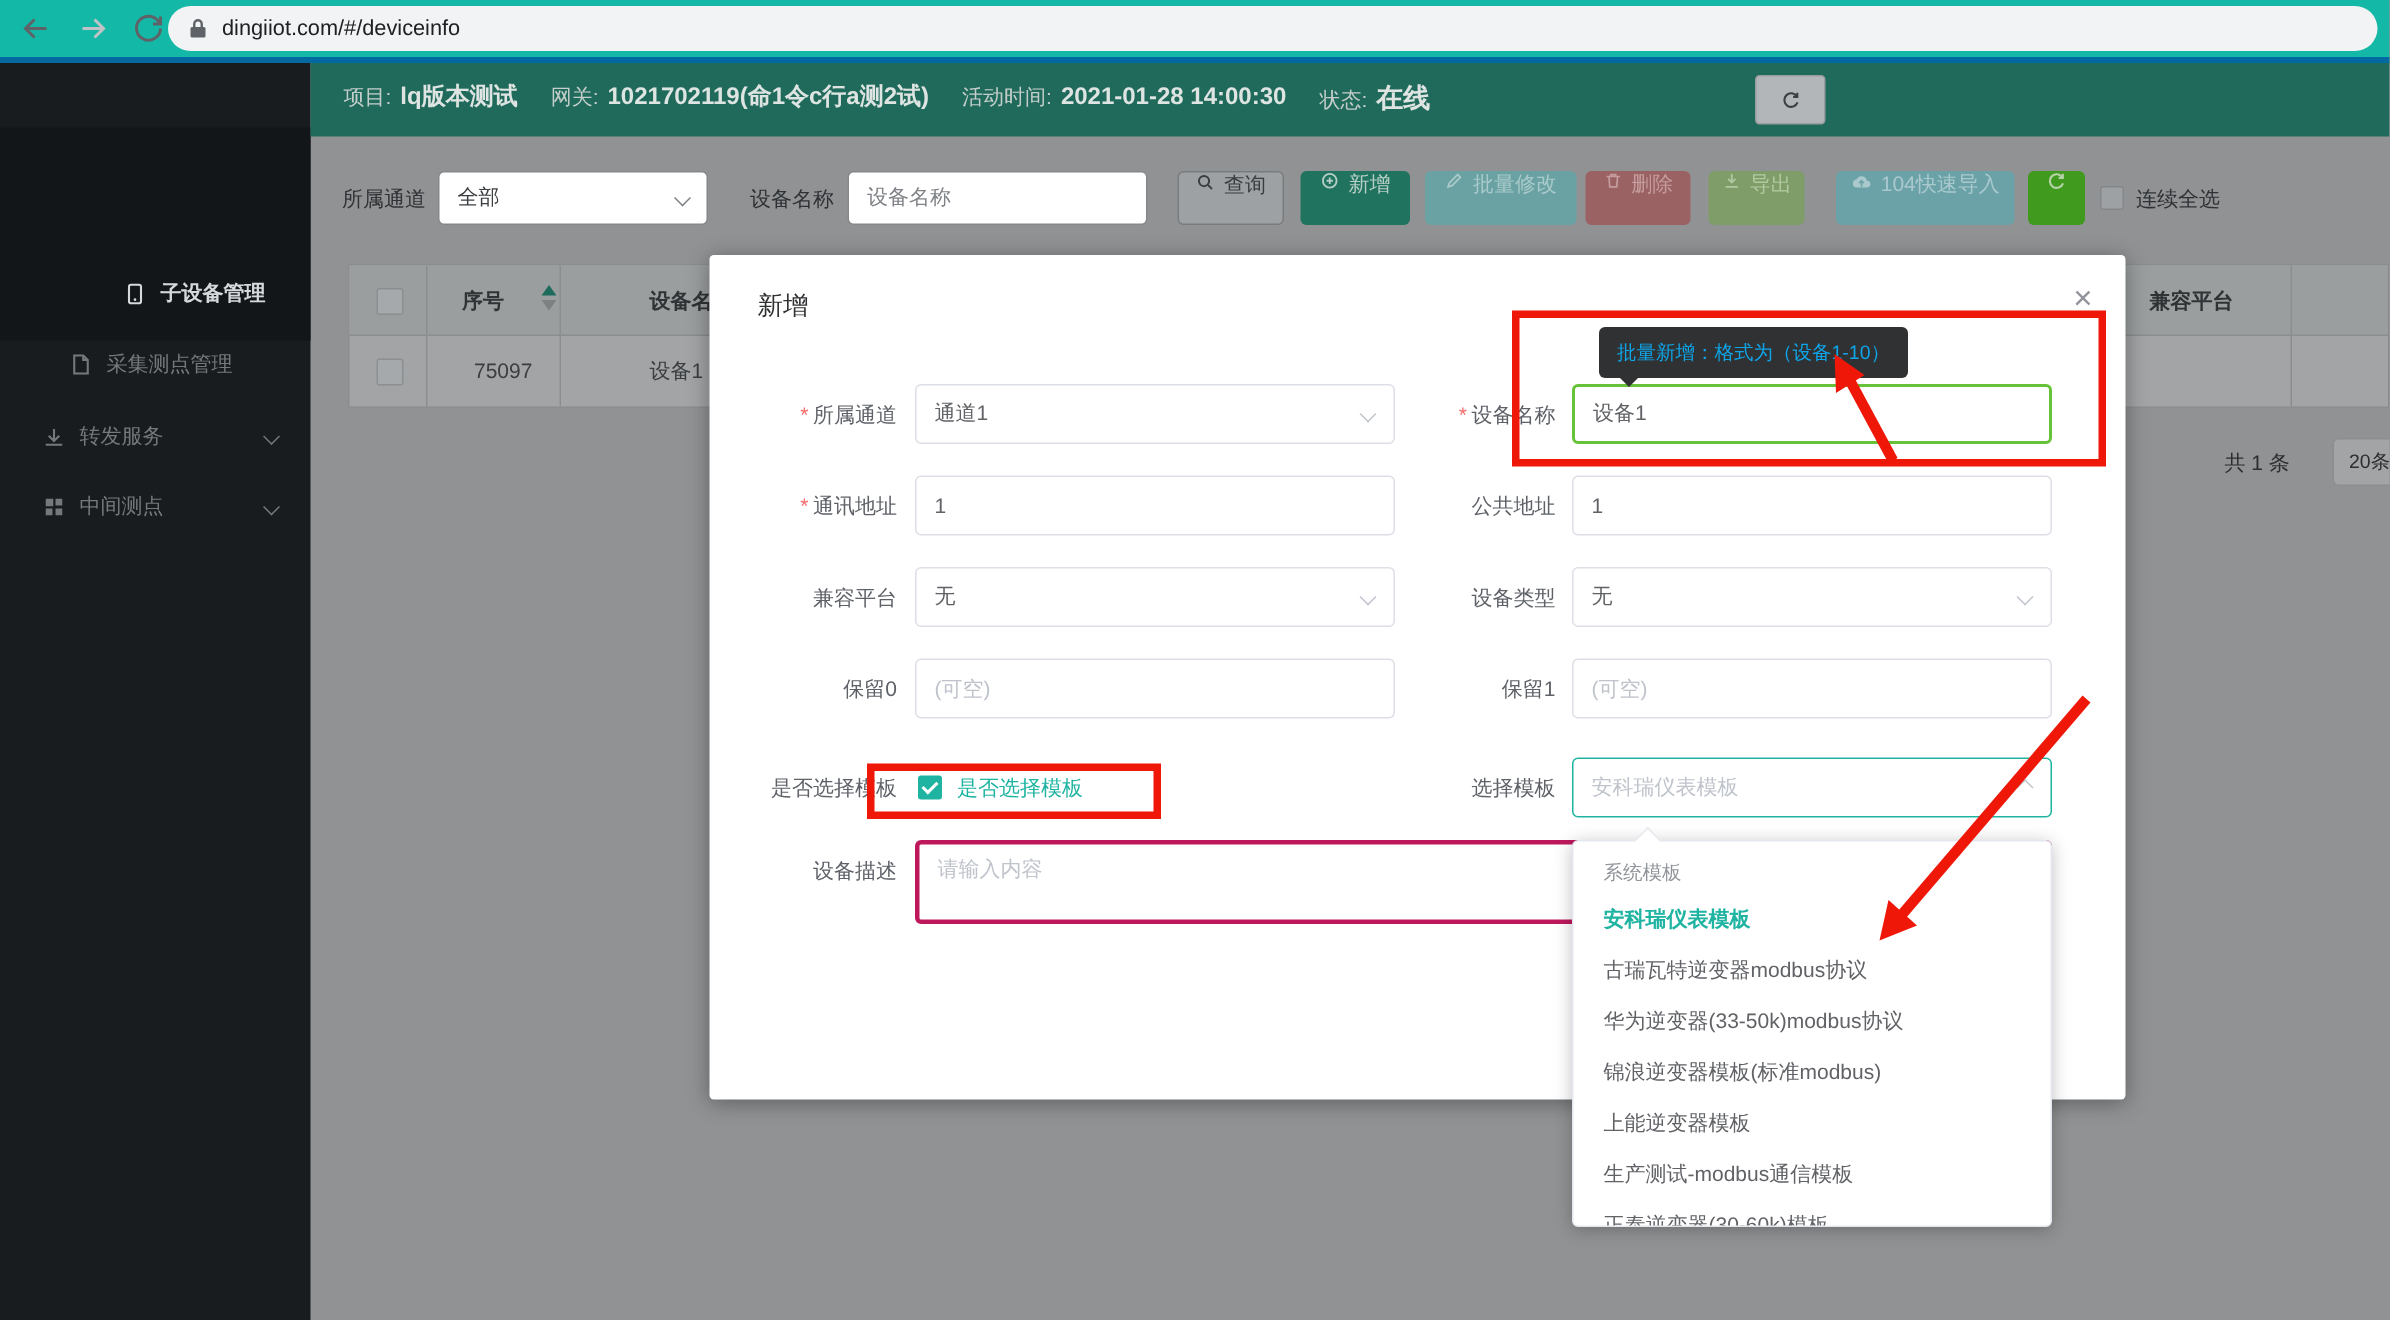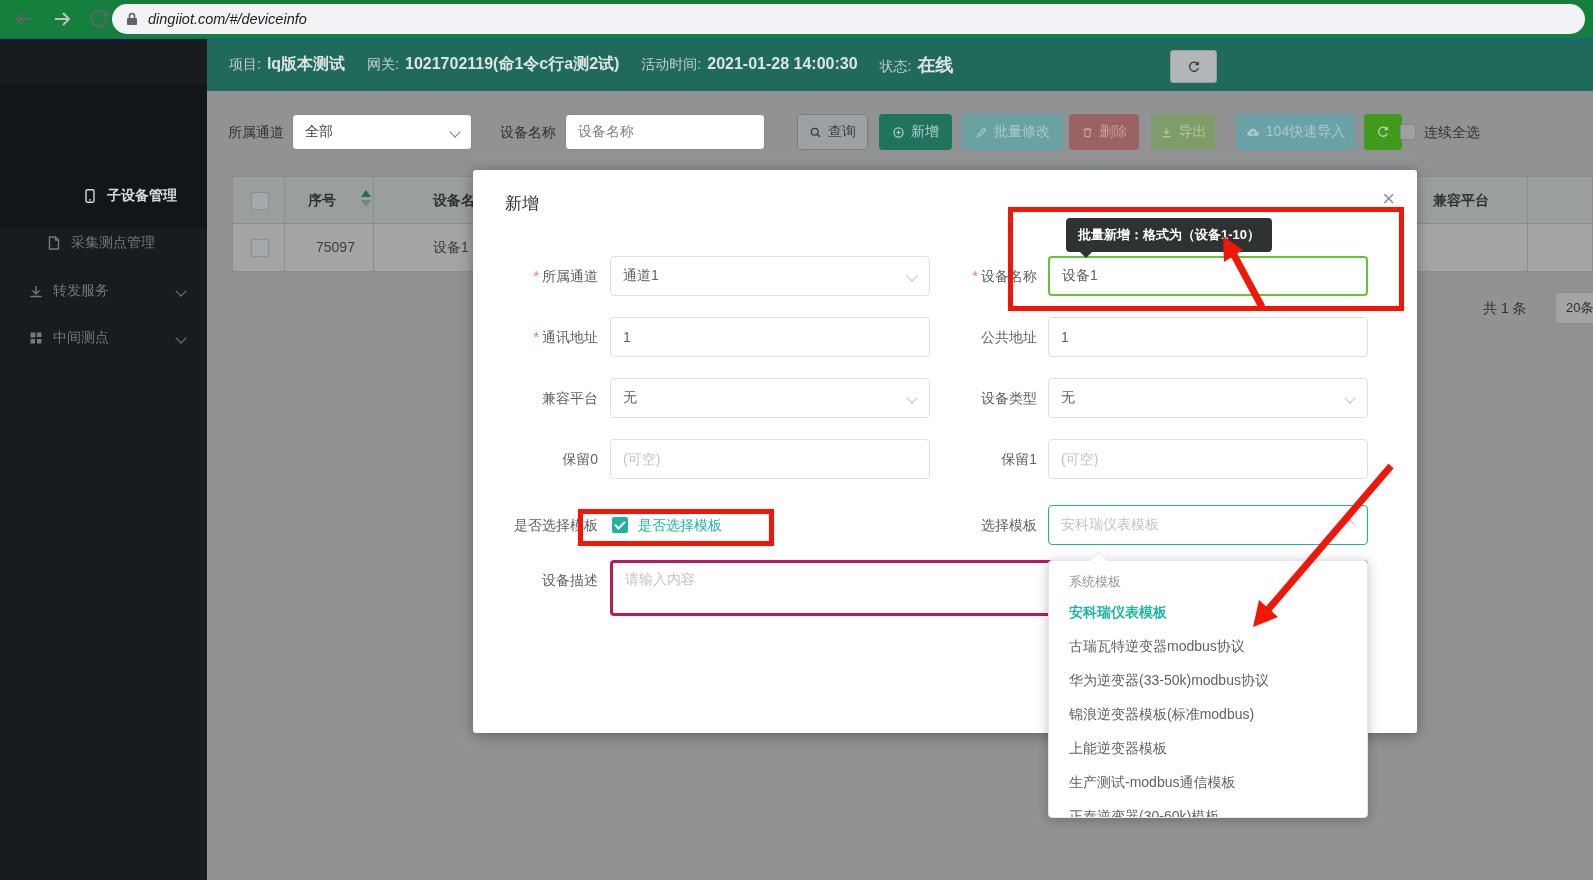--- a/index.html
+++ b/index.html
@@ -2,21 +2,21 @@
 <html><head>
 <meta charset="utf-8">
 <style>
   html,body{margin:0;padding:0;}
   body{width:1593px;height:880px;overflow:hidden;position:relative;background:#909294;
        font-family:"Liberation Sans","DejaVu Sans",sans-serif;-webkit-font-smoothing:antialiased;}
   .abs{position:absolute;}
   svg{display:block;}
 
   
-  .chrome{left:0;top:0;width:1593px;height:38px;background:#15803d;border-bottom:1px solid #0369a1;z-index:5;font-style:italic;}
+  .chrome{left:0;top:0;width:1593px;height:38px;background:#14b8a6;border-bottom:4px solid #0369a1;z-index:5;}
   .nav-ico{position:absolute;top:7px;width:24px;height:24px;color:#5f6368;}
   .nav-ico.dis{color:#c0c3c6;}
   .omnibox{position:absolute;left:112px;top:4px;width:1473px;height:30px;border-radius:16px;background:#f1f3f4;display:flex;align-items:center;}
   .omnibox .lock{margin-left:14px;color:#5f6368;}
   .omnibox .url{margin-left:10px;font-size:14.5px;color:#202124;}
 
   
   .sidebar{left:0;top:38px;width:207px;height:842px;background:#191c1e;z-index:1;}
   .s-item{position:absolute;left:0;width:207px;height:47px;display:flex;align-items:center;color:#75797c;font-size:14px;cursor:pointer;}
   .s-item .ic{margin-left:28px;margin-right:9px;display:inline-flex;}
@@ -33,21 +33,21 @@
   .topbar{left:207px;top:38px;width:1386px;height:53px;background:#206a5c;display:flex;align-items:center;z-index:1;}
   .topbar .grp{margin-left:22px;color:#c3cdc9;font-size:14px;display:flex;align-items:baseline;white-space:nowrap;}
   .topbar .val{color:#dde4e1;font-weight:bold;font-size:16px;margin-left:6px;}
   .topbar .val.big{font-size:18px;}
   .tb-refresh{position:absolute;left:963px;top:12px;width:45px;height:31px;background:#b3b6b8;border:1px solid #9a9da0;border-radius:3px;display:flex;align-items:center;justify-content:center;color:#3c3e40;}
 
   
   .t-lbl{color:#2f3234;font-size:14px;line-height:36px;}
   .t-box{background:#ffffff;border:1px solid #85888a;border-radius:4px;height:36px;box-sizing:border-box;font-size:14px;color:#3b3e40;display:flex;align-items:center;}
   .t-box .ph{color:#7f8286;}
-  .btn{height:36px;border-radius:4px;box-sizing:border-box;display:flex;align-items:center;justify-content:center;font-size:14px;cursor:pointer;white-space:nowrap;margin-left:12px;}
+  .btn{height:36px;border-radius:4px;box-sizing:border-box;display:flex;align-items:flex-start;justify-content:center;font-size:14px;cursor:pointer;white-space:nowrap;}
   .btn .bic{margin-right:6px;display:inline-flex;}
   .cbx{width:16px;height:16px;box-sizing:border-box;border:1px solid #84878a;border-radius:2px;background:#9ea1a3;}
 
   
   .tbl{left:232px;top:176px;width:1361px;height:96px;border:1px solid #8b8d8f;box-sizing:border-box;background:#a2a4a6;}
   .tbl .hrow{position:absolute;left:0;top:0;width:100%;height:46px;background:#9b9e9f;border-bottom:1px solid #8b8d8f;}
   .tbl .vline{position:absolute;top:0;width:1px;height:94px;background:#8b8d8f;}
   .tbl-cb{position:absolute;width:16px;height:16px;border:1px solid #8c8f91;border-radius:2px;background:#a6a9ab;}
   .tbl .htxt{position:absolute;color:#303335;font-size:14px;font-weight:bold;line-height:46px;}
   .tbl .ctxt{position:absolute;color:#3b3e40;font-size:14px;line-height:48px;top:46px;}
@@ -73,21 +73,21 @@
   .green-border{border:2px solid #67c23a !important;}
   .teal-border{border:1px solid #1fb4a2 !important;}
   .f-ta{position:absolute;left:137px;top:390px;width:758px;height:56px;box-sizing:border-box;border:3px solid #be185d;border-radius:4px;padding:8px 12px;font-size:14px;color:#606266;resize:none;font-family:inherit;outline:none;}
   .f-ta::placeholder{color:#bfc3cb;opacity:1;}
 
   .ck{position:absolute;width:16px;height:16px;background:#1fb4a2;border-radius:2px;}
   .ck .mark{position:absolute;left:3px;top:4px;width:8px;height:4px;border-left:2px solid #fff;border-bottom:2px solid #fff;transform:rotate(-45deg);}
   .ck-lbl{position:absolute;color:#1fb4a2;font-size:14px;line-height:40px;}
 
   
-  .tip{left:1066px;top:218px;background:#303133;color:#ffffff;font-size:13px;border-radius:4px;padding:8px 12px;z-index:40;white-space:nowrap;font-weight:bold;}
+  .tip{left:1066px;top:218px;background:#303133;color:#0ea5e9;font-size:13px;border-radius:4px;padding:8px 12px;z-index:40;white-space:nowrap;}
   .tip .tarr{position:absolute;left:14px;bottom:-6px;width:0;height:0;border-left:6px solid transparent;border-right:6px solid transparent;border-top:6px solid #303133;}
 
   
   .dd{left:1048px;top:560px;width:320px;height:258px;background:#fff;border:1px solid #e4e7ed;border-radius:4px;box-shadow:0 2px 12px rgba(0,0,0,.25);z-index:30;overflow:hidden;box-sizing:border-box;}
   .dd-arrow{position:absolute;left:1092px;top:554px;width:12px;height:12px;background:#fff;border-left:1px solid #e4e7ed;border-top:1px solid #e4e7ed;transform:rotate(45deg);z-index:31;}
   .dd .grp-t{padding:12px 0 4px 20px;font-size:13px;color:#909399;}
   .dd .opt{height:34px;line-height:34px;padding-left:20px;font-size:14px;color:#606266;cursor:pointer;white-space:nowrap;}
   .dd .opt.sel{color:#1fb4a2;font-weight:bold;}
 
   

